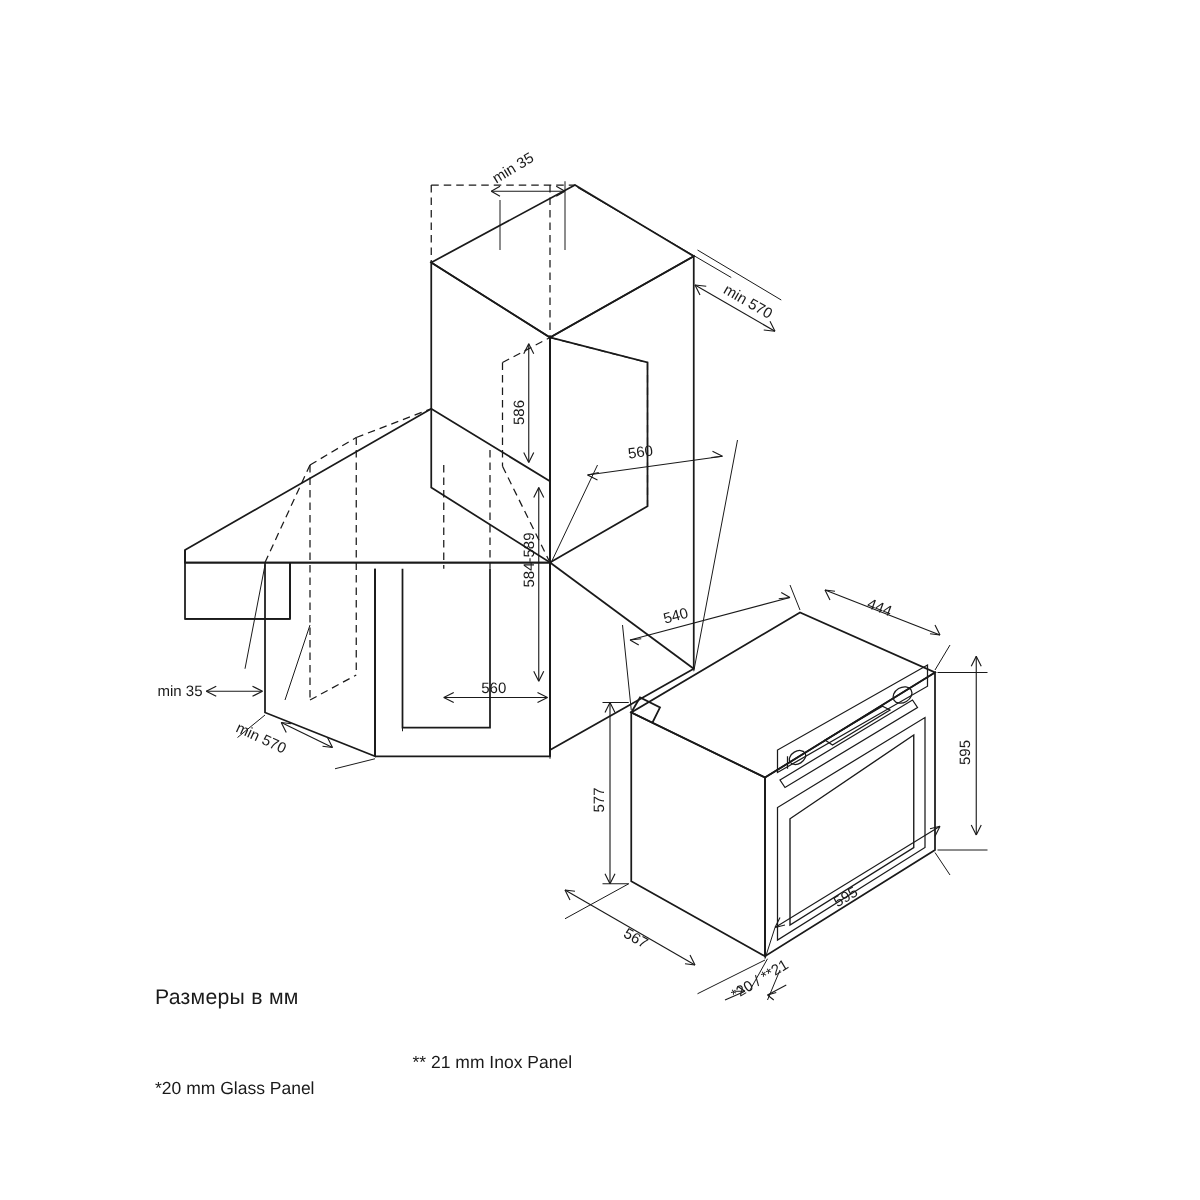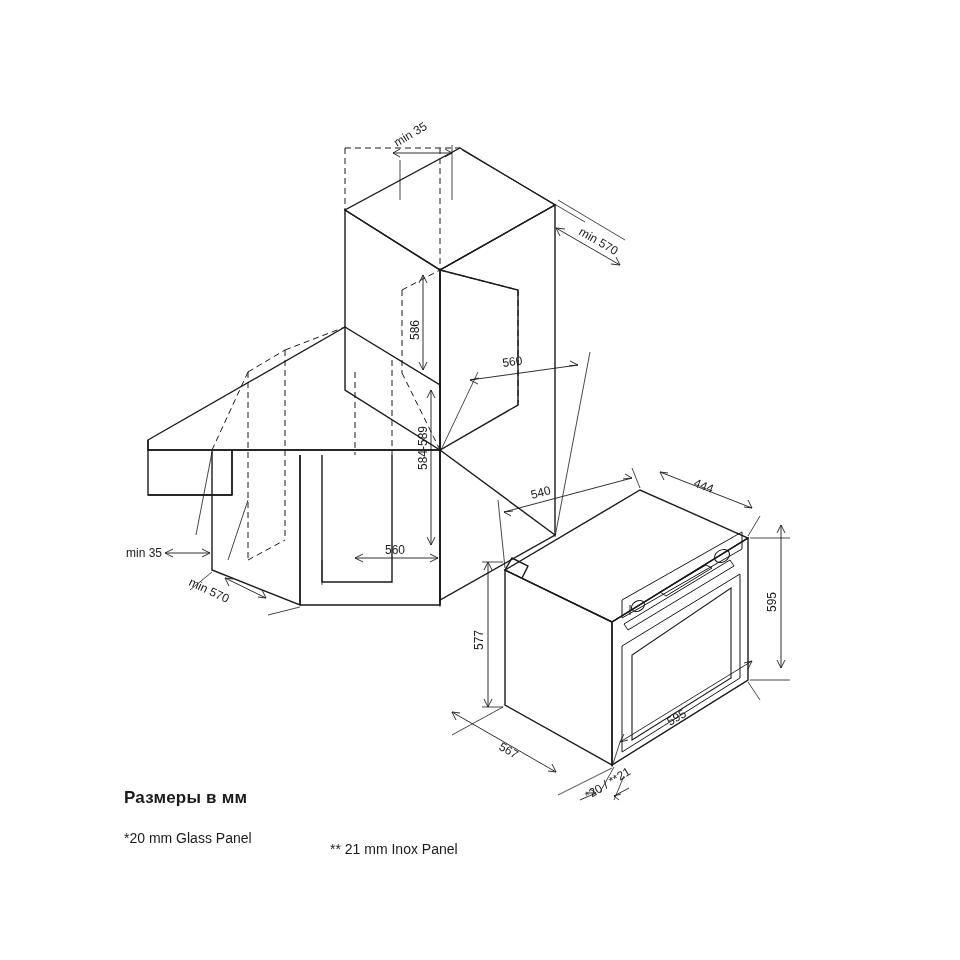--- a/index.html
+++ b/index.html
@@ -62,26 +62,26 @@
   }
   .caption {
     position: absolute;
     font-family: "Liberation Sans", sans-serif;
     color: #1a1a1a;
   }
   #caption-title {
     left: 124px;
     top: 788px;
     font-size: 17px;
-    font-weight: bold;
+    font-weight: normal;
     letter-spacing: 0.2px;
   }
   #caption-glass {
     left: 124px;
-    top: 830px;
+    top: 862px;
     font-size: 14px;
   }
   #caption-inox {
     left: 330px;
     top: 841px;
     font-size: 14px;
   }
 </style>
 </head>
 <body>

